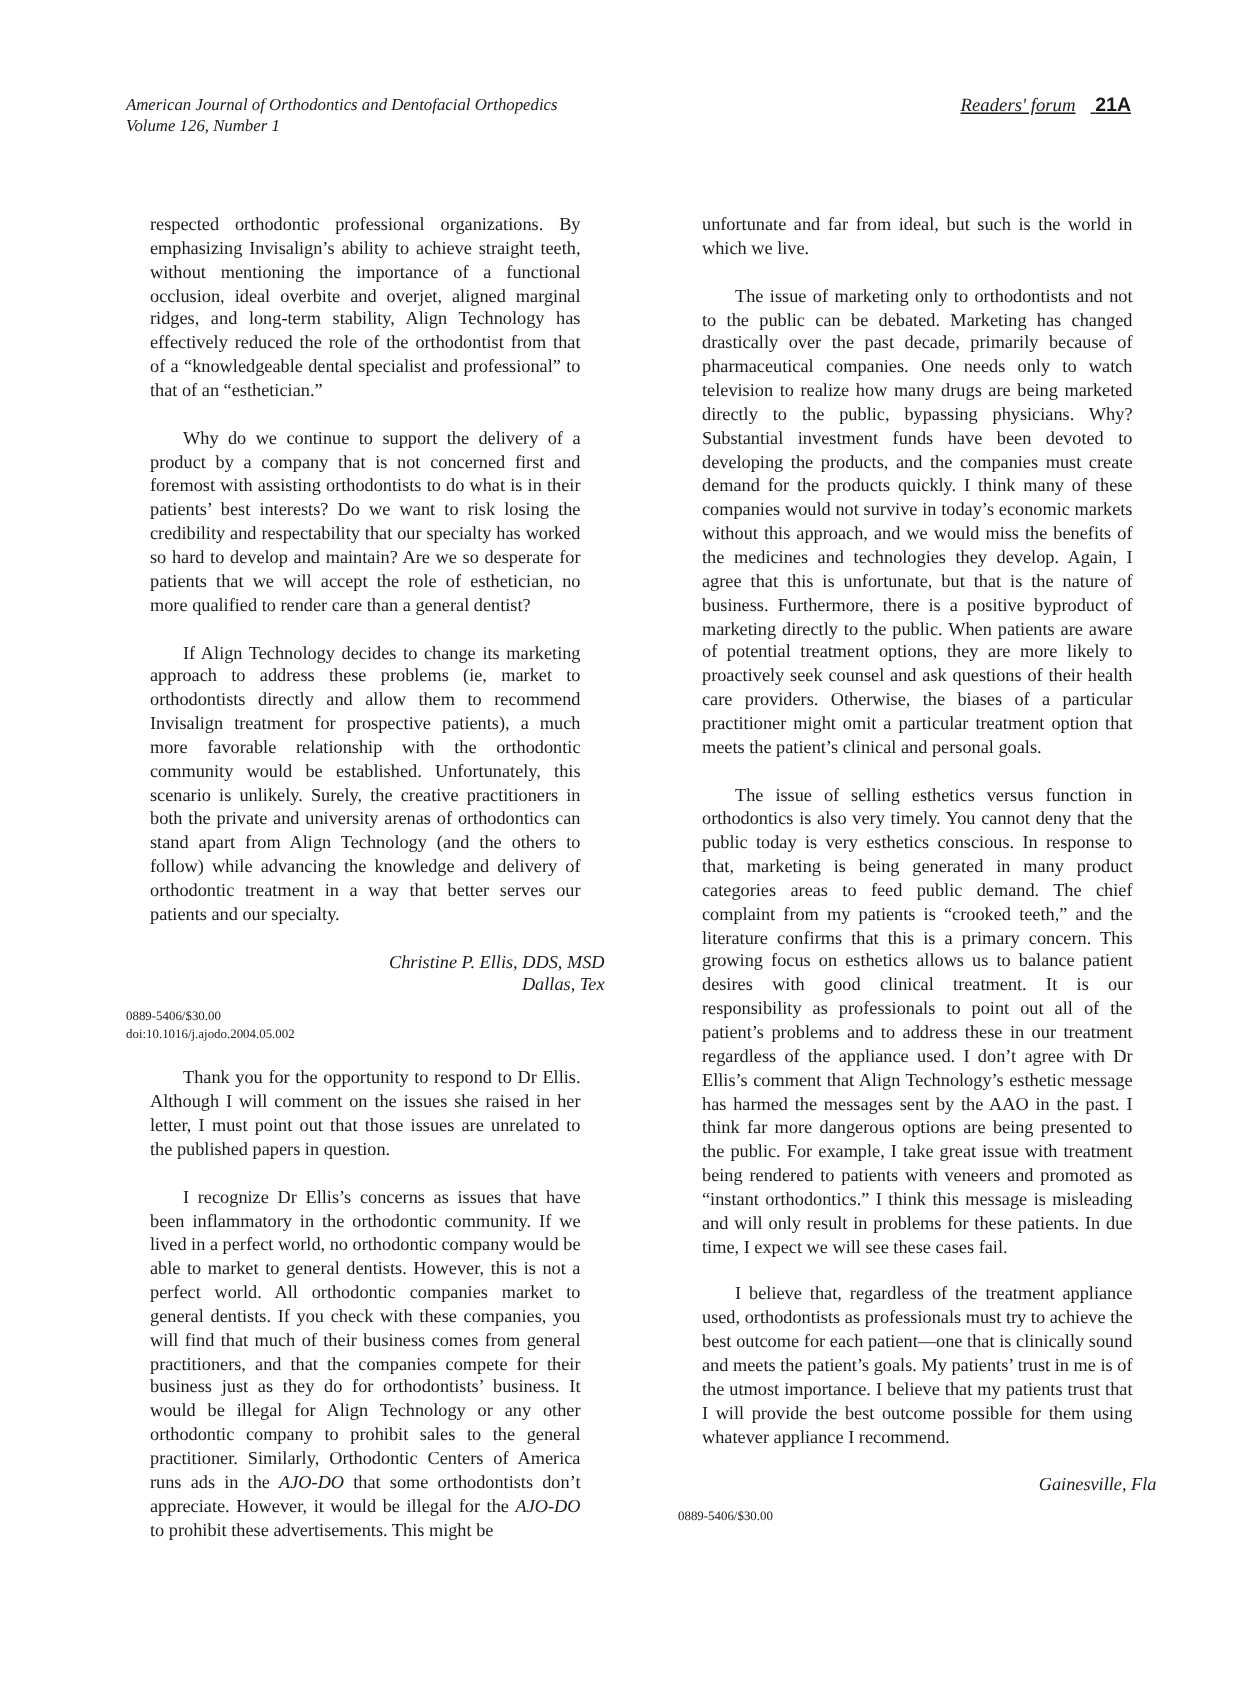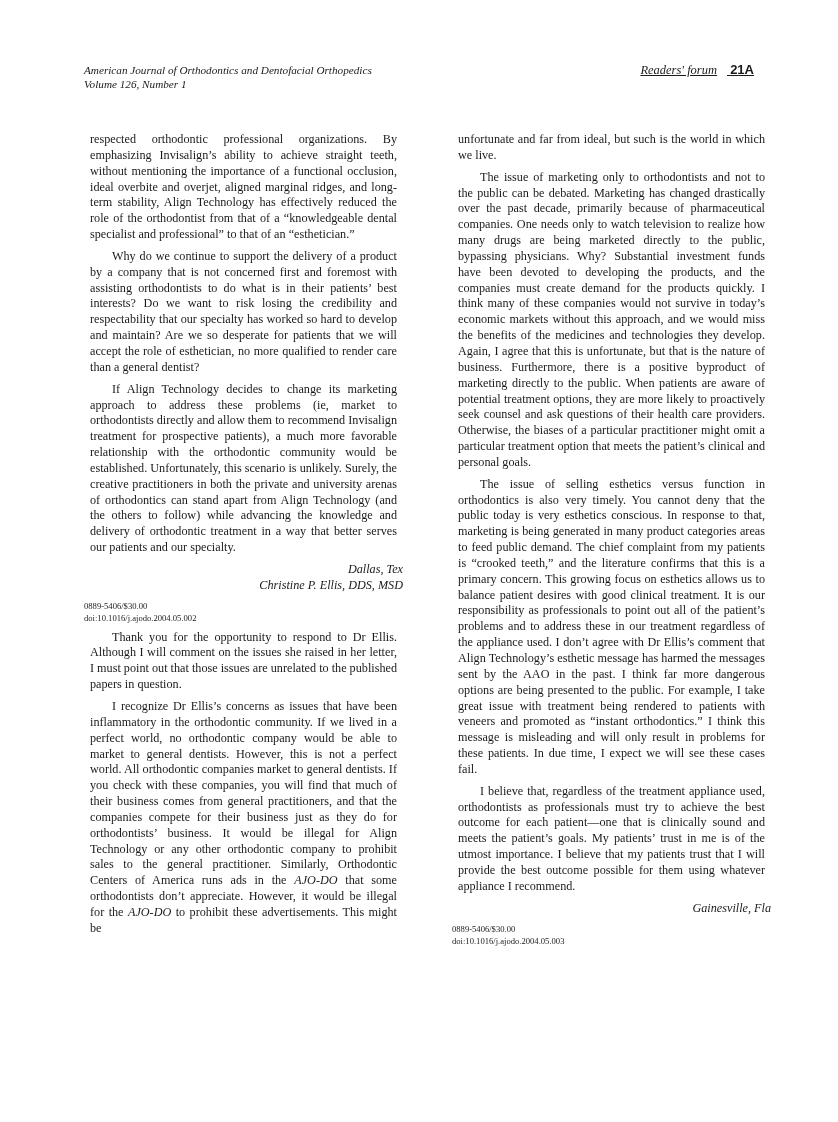--- a/index.html
+++ b/index.html
@@ -5,21 +5,21 @@
   html, body { margin:0; padding:0; background:#ffffff; }
   body { width:838px; height:1122px; position:relative; overflow:hidden; color:#1a1a1a;
          font-family:"Liberation Serif", serif; }
   .hdr-left { position:absolute; left:84px; top:63px; font-style:italic; font-size:11.2px; line-height:14px; }
   .hdr-right { position:absolute; right:84px; top:62px; font-size:12.5px;text-decoration:underline; }
   .hdr-right .sec { font-style:italic; margin-right:10px; }
   .hdr-right .pg { font-family:"Liberation Sans", sans-serif; font-weight:bold; font-size:13px; }
   .col { position:absolute; top:126px; width:319px; font-size:12.2px; line-height:15.85px; text-align:justify; }
   .col.left { left:84px; }
   .col.right { left:452px; }
-  .col p { margin:6px; text-indent:22px; }
+  .col p { margin:16px; text-indent:22px; }
   .col p.noindent { text-indent:0; }
   .sig { text-align:right; font-style:italic; line-height:15.85px; }
   .meta { font-size:8.6px; line-height:12px; margin-top:6px; }
   h2 { font-weight:normal; font-size:20px; margin:23px 0 10px 0; line-height:24px; }
   em { font-style:italic; }
 </style>
 </head>
 <body>
 
 <div class="hdr-left">
@@ -28,33 +28,32 @@
 </div>
 <div class="hdr-right">
   <span class="sec">Readers' forum</span>
   <span class="pg">21A</span>
 </div>
 
 <div class="col left">
   <p class="noindent">respected orthodontic professional organizations. By emphasizing Invisalign’s ability to achieve straight teeth, without mentioning the importance of a functional occlusion, ideal overbite and overjet, aligned marginal ridges, and long-term stability, Align Technology has effectively reduced the role of the orthodontist from that of a “knowledgeable dental specialist and professional” to that of an “esthetician.”</p>
   <p>Why do we continue to support the delivery of a product by a company that is not concerned first and foremost with assisting orthodontists to do what is in their patients’ best interests? Do we want to risk losing the credibility and respectability that our specialty has worked so hard to develop and maintain? Are we so desperate for patients that we will accept the role of esthetician, no more qualified to render care than a general dentist?</p>
   <p>If Align Technology decides to change its marketing approach to address these problems (ie, market to orthodontists directly and allow them to recommend Invisalign treatment for prospective patients), a much more favorable relationship with the orthodontic community would be established. Unfortunately, this scenario is unlikely. Surely, the creative practitioners in both the private and university arenas of orthodontics can stand apart from Align Technology (and the others to follow) while advancing the knowledge and delivery of orthodontic treatment in a way that better serves our patients and our specialty.</p>
+  <div class="sig">Christine P. Ellis, DDS, MSD</div>
   <div class="sig">Dallas, Tex</div>
-  <div class="sig">Christine P. Ellis, DDS, MSD</div>
   <div class="meta">
     <div>0889-5406/$30.00</div>
     <div>doi:10.1016/j.ajodo.2004.05.002</div>
   </div>
   <p>Thank you for the opportunity to respond to Dr Ellis. Although I will comment on the issues she raised in her letter, I must point out that those issues are unrelated to the published papers in question.</p>
   <p><span>I recognize Dr Ellis’s concerns as issues that have been inflammatory in the orthodontic community. If we lived in a perfect world, no orthodontic company would be able to market to general dentists. However, this is not a perfect world. All orthodontic companies market to general dentists. If you check with these companies, you will find that much of their business comes from general practitioners, and that the companies compete for their business just as they do for orthodontists’ business. It would be illegal for Align Technology or any other orthodontic company to prohibit sales to the general practitioner. Similarly, Orthodontic Centers of America runs ads in the </span><em>AJO-DO</em><span> that some orthodontists don’t appreciate. However, it would be illegal for the </span><em>AJO-DO</em><span> to prohibit these advertisements. This might be</span></p>
 </div>
 
 <div class="col right">
   <p class="noindent">unfortunate and far from ideal, but such is the world in which we live.</p>
   <p>The issue of marketing only to orthodontists and not to the public can be debated. Marketing has changed drastically over the past decade, primarily because of pharmaceutical companies. One needs only to watch television to realize how many drugs are being marketed directly to the public, bypassing physicians. Why? Substantial investment funds have been devoted to developing the products, and the companies must create demand for the products quickly. I think many of these companies would not survive in today’s economic markets without this approach, and we would miss the benefits of the medicines and technologies they develop. Again, I agree that this is unfortunate, but that is the nature of business. Furthermore, there is a positive byproduct of marketing directly to the public. When patients are aware of potential treatment options, they are more likely to proactively seek counsel and ask questions of their health care providers. Otherwise, the biases of a particular practitioner might omit a particular treatment option that meets the patient’s clinical and personal goals.</p>
   <p>The issue of selling esthetics versus function in orthodontics is also very timely. You cannot deny that the public today is very esthetics conscious. In response to that, marketing is being generated in many product categories areas to feed public demand. The chief complaint from my patients is “crooked teeth,” and the literature confirms that this is a primary concern. This growing focus on esthetics allows us to balance patient desires with good clinical treatment. It is our responsibility as professionals to point out all of the patient’s problems and to address these in our treatment regardless of the appliance used. I don’t agree with Dr Ellis’s comment that Align Technology’s esthetic message has harmed the messages sent by the AAO in the past. I think far more dangerous options are being presented to the public. For example, I take great issue with treatment being rendered to patients with veneers and promoted as “instant orthodontics.” I think this message is misleading and will only result in problems for these patients. In due time, I expect we will see these cases fail.</p>
   <p>I believe that, regardless of the treatment appliance used, orthodontists as professionals must try to achieve the best outcome for each patient—one that is clinically sound and meets the patient’s goals. My patients’ trust in me is of the utmost importance. I believe that my patients trust that I will provide the best outcome possible for them using whatever appliance I recommend.</p>
   <div class="sig">Gainesville, Fla</div>
   <div class="meta">
     <div>0889-5406/$30.00</div>
-    <div>doi:10.1016/j.ajodo.2004.05.003</div>
   </div>
 </div>
 
 </body></html>

